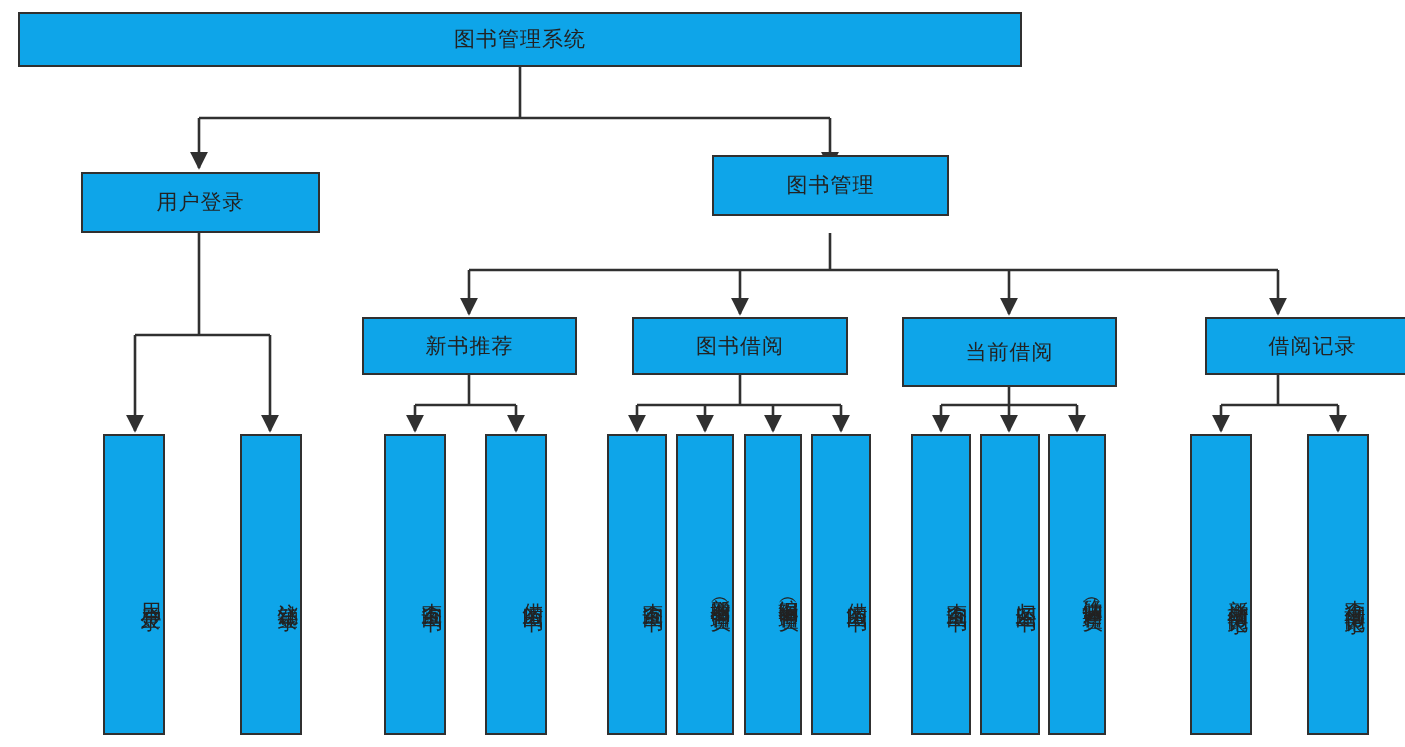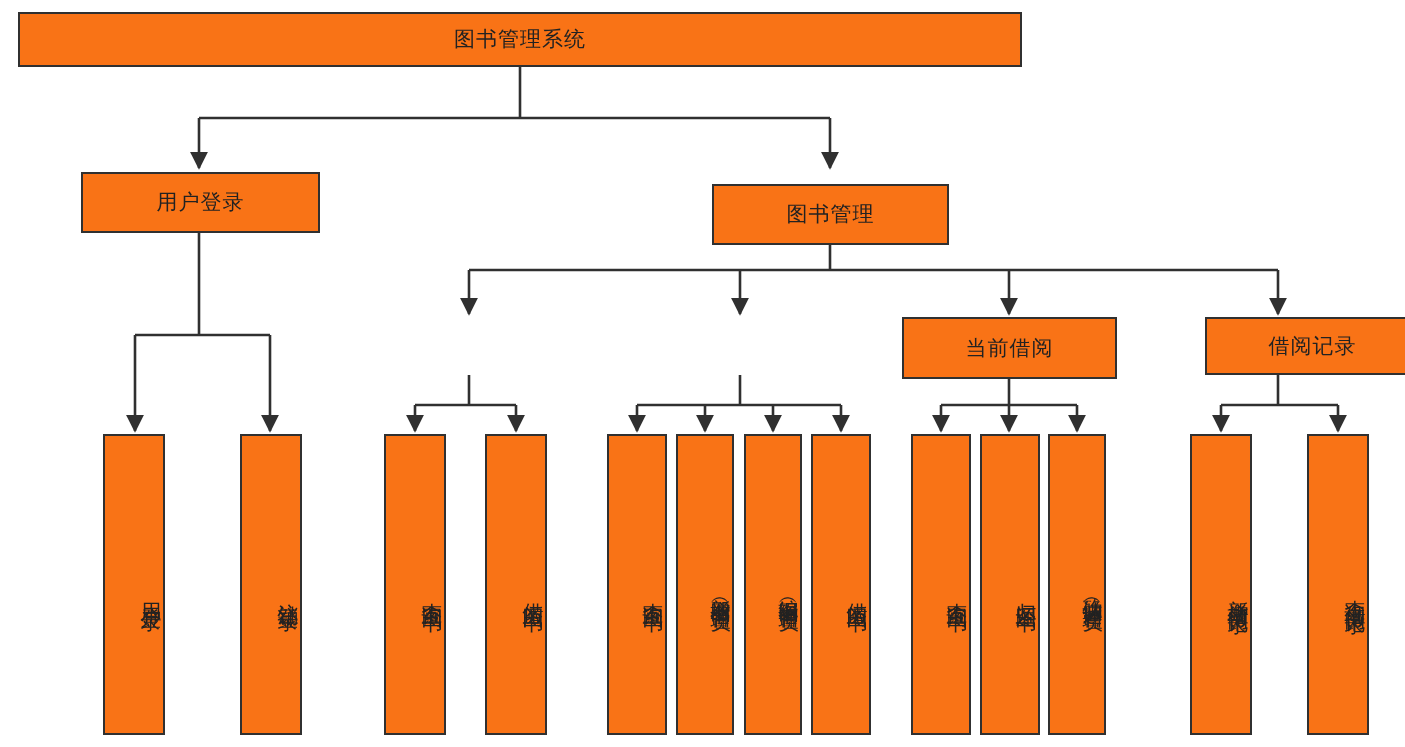--- a/index.html
+++ b/index.html
@@ -22,21 +22,21 @@
     left: 0;
     top: 0;
     width: 1405px;
     height: 747px;
     pointer-events: none;
   }
   .node {
     position: absolute;
     box-sizing: border-box;
     border: 2px solid #303030;
-    background: #f97316;
+    background: #0ea5e9;
     display: flex;
     align-items: center;
     justify-content: center;
     color: #222222;
     line-height: 1.16;
     text-align: left;
   }
   .node.horiz {
     font-size: 21px;
     letter-spacing: 1px;
@@ -115,23 +115,25 @@
       <path d="M 1278 375 L 1278 405"></path>
       <path d="M 1221 405 L 1338 405"></path>
       <path d="M 1221 405 L 1221 431" marker-end="url(#arrow)"></path>
       <path d="M 1338 405 L 1338 431" marker-end="url(#arrow)"></path>
     </g>
   </svg>
 
   <div class="node horiz" style="left:18px; top:12px; width:1004px; height:55px;">图书管理系统</div>
 
   <div class="node horiz" style="left:81px; top:172px; width:239px; height:61px;">用户登录</div>
-  <div class="node horiz" style="left:712px; top:184px; width:237px; height:61px;">图书管理</div>
+  <div class="node horiz" style="left:712px; top:155px; width:237px; height:61px;">图书管理</div>
 
-  <div class="node horiz" style="left:902px; top:317px; width:215px; height:62px;">当前借阅</div>
+  <div class="node horiz" style="left:362px; top:317px; width:215px; height:58px;">新书推荐</div>
+  <div class="node horiz" style="left:632px; top:317px; width:216px; height:58px;">图书借阅</div>
+  <div class="node horiz" style="left:902px; top:317px; width:215px; height:70px;">当前借阅</div>
   <div class="node horiz" style="left:1171px; top:317px; width:215px; height:58px;margin-left:34px;">借阅记录</div>
 
   <div class="node vert" style="left:103px; top:434px; width:62px; height:301px;">用户登录</div>
   <div class="node vert" style="left:240px; top:434px; width:62px; height:301px;">注销登录</div>
 
   <div class="node vert" style="left:384px; top:434px; width:62px; height:301px;">查询图书</div>
   <div class="node vert" style="left:485px; top:434px; width:62px; height:301px;">借阅图书</div>
 
   <div class="node vert" style="left:607px; top:434px; width:60px; height:301px;">查询图书</div>
   <div class="node vert tall-text" style="left:676px; top:434px; width:58px; height:301px;">新增图书（管理员）</div>

